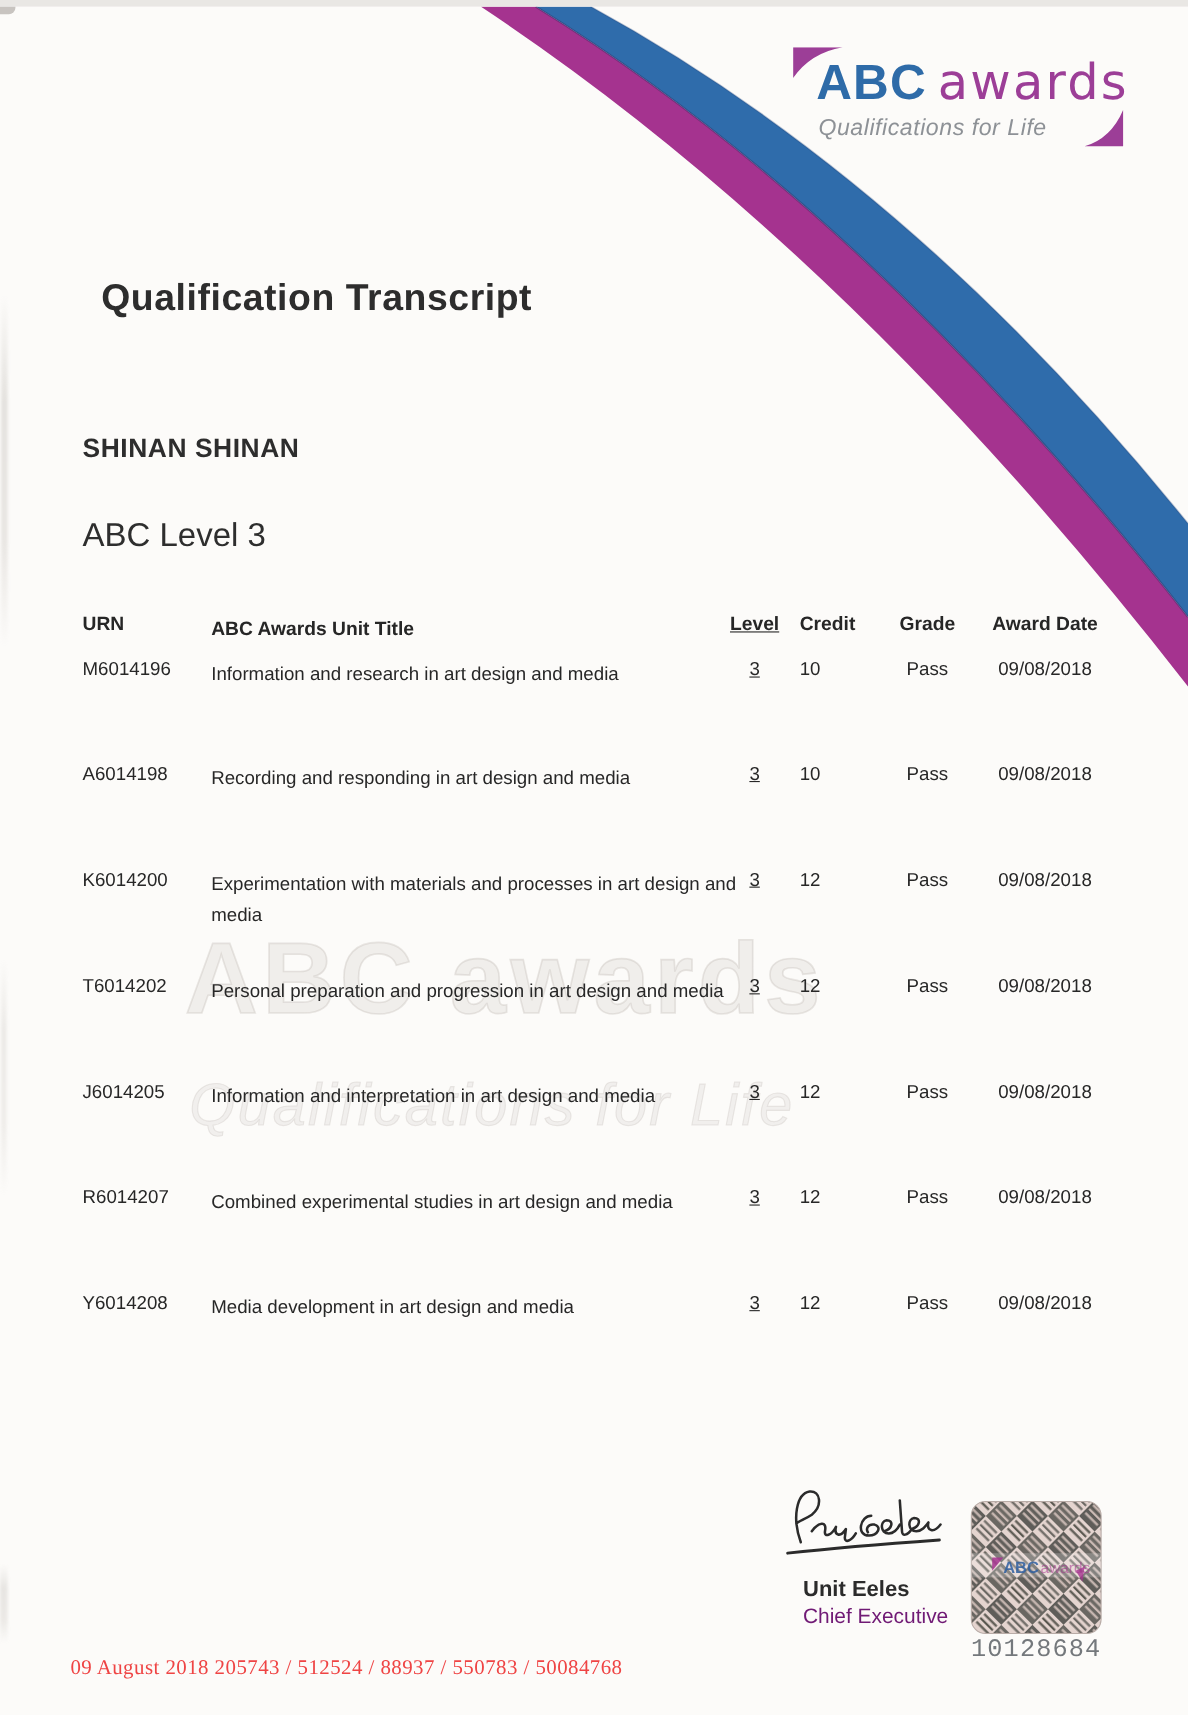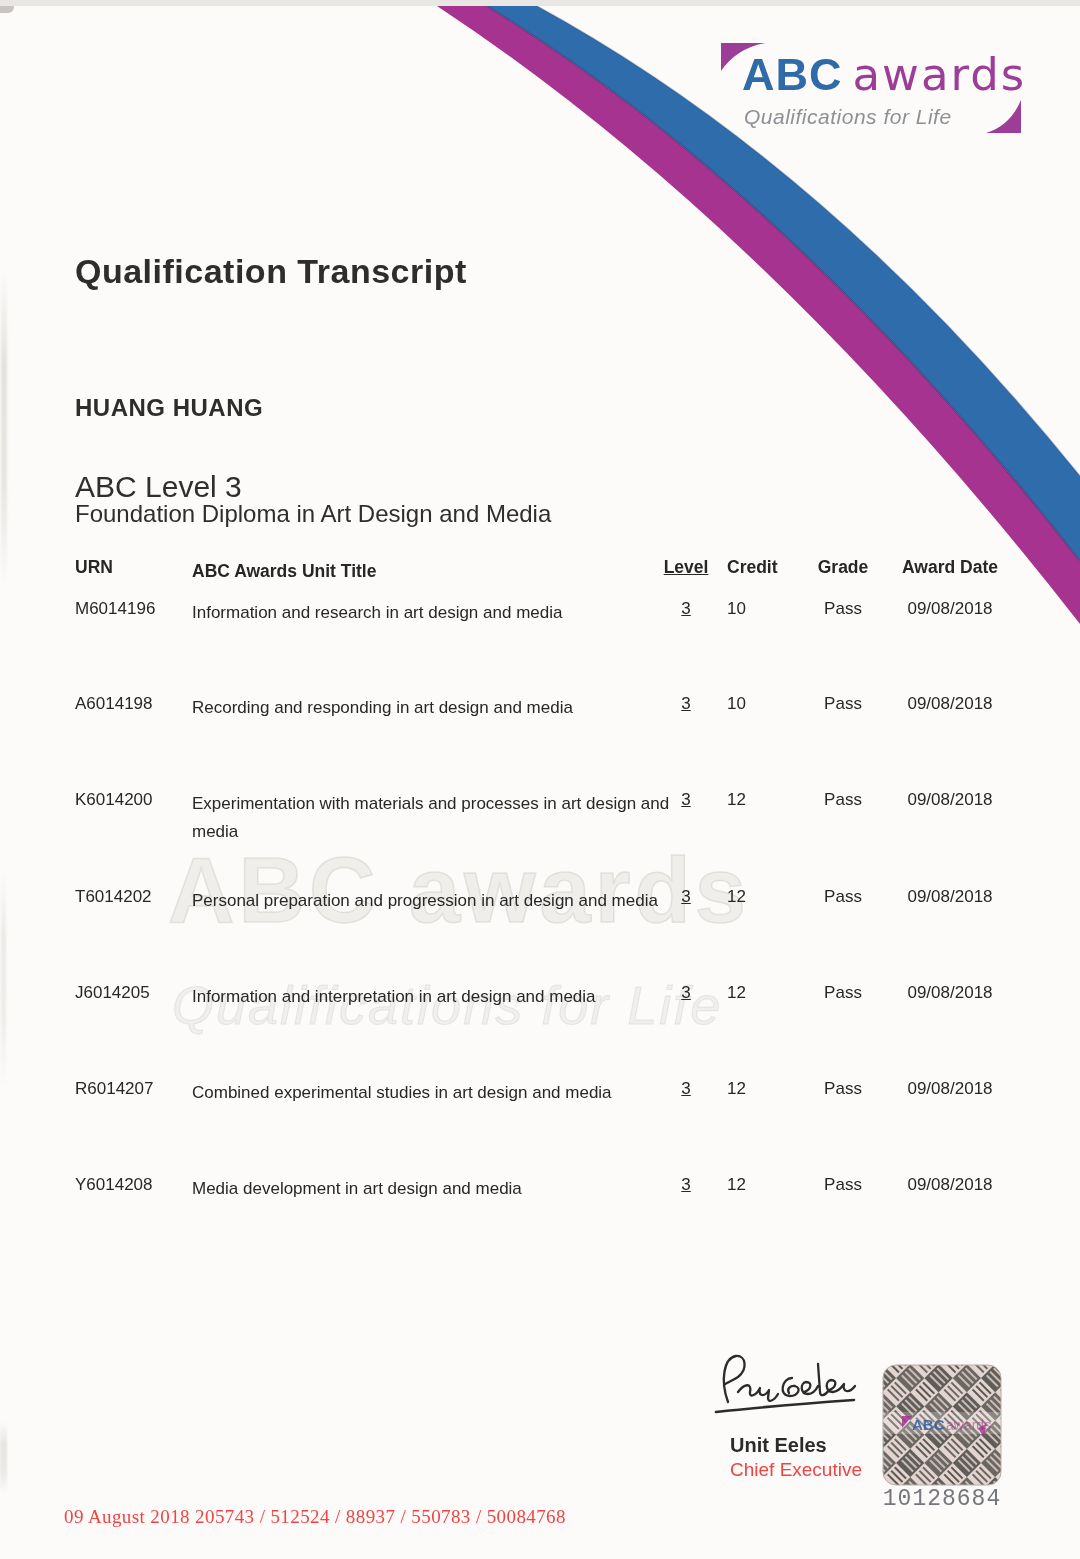--- a/index.html
+++ b/index.html
@@ -10,21 +10,21 @@
   }
   
   .ribbon-svg{position:absolute;left:0;top:0;width:1080px;height:1559px;pointer-events:none;}
   
   .logo-row{position:absolute;left:742px;top:42px;white-space:nowrap;}
   .logo-abc{font-size:45px;font-weight:bold;color:#2e6ba8;letter-spacing:1px;}
   .logo-awards{font-size:45px;font-weight:400;color:#9c3e97;letter-spacing:2px;margin-left:10px;font-family:"DejaVu Sans", sans-serif;}
   .logo-tagline{position:absolute;left:744px;top:99px;font-size:21px;font-style:italic;color:#8d9196;letter-spacing:.5px;}
   .corner-svg{position:absolute;pointer-events:none;}
   
-  .doc-title{position:absolute;left:75px;top:246px;font-size:34px;font-weight:bold;color:#2d2d2d;letter-spacing:.5px;}
+  .doc-title{position:absolute;left:92px;top:246px;font-size:34px;font-weight:bold;color:#2d2d2d;letter-spacing:.5px;}
   .student-name{position:absolute;left:75px;top:388px;font-size:24px;font-weight:bold;color:#2d2d2d;letter-spacing:.5px;}
   .qual-line1{position:absolute;left:75px;top:464px;font-size:30px;color:#2e2e2e;}
   .qual-line2{position:absolute;left:75px;top:494px;font-size:24px;color:#2e2e2e;}
   
   .thead{position:absolute;left:0;top:551px;width:100%;font-weight:bold;font-size:17.5px;color:#262626;}
   .thead span,.row span{position:absolute;top:0;white-space:normal;}
   .c-urn{left:75px;white-space:nowrap;}
   .c-title{left:192px;width:505px;line-height:28px;}
   .c-level{left:655px;width:62px;text-align:center;text-decoration:underline;}
   .c-credit{left:727px;width:64px;}
@@ -32,21 +32,21 @@
   .c-date{left:893px;width:114px;text-align:center;white-space:nowrap;}
   .row{position:absolute;left:0;width:100%;font-size:17px;color:#272727;}
   
   .wm1{position:absolute;left:168px;top:832px;font-size:92px;font-weight:bold;letter-spacing:4px;
        color:rgba(201,193,188,0.22);-webkit-text-stroke:1.5px rgba(187,178,172,0.30);white-space:nowrap;}
   .wm2{position:absolute;left:172px;top:968px;font-size:54px;font-style:italic;letter-spacing:2px;
        color:rgba(201,193,188,0.20);-webkit-text-stroke:1px rgba(187,178,172,0.26);white-space:nowrap;}
   
   .sig-svg{position:absolute;left:712px;top:1340px;}
   .sig-name{position:absolute;left:730px;top:1428px;font-size:20px;font-weight:bold;color:#2b2b2b;}
-  .sig-title{position:absolute;left:730px;top:1453px;font-size:19px;color:#ef4444;}
+  .sig-title{position:absolute;left:730px;top:1453px;font-size:19px;color:#701a75;}
   
   .holo-svg{position:absolute;left:882px;top:1358px;}
   .holo-serial{position:absolute;left:882px;top:1480px;width:120px;text-align:center;
        font-family:"Liberation Mono", monospace;font-size:23px;color:#74787c;letter-spacing:1px;}
   
   .footer-line{position:absolute;left:64px;top:1500px;font-family:"Liberation Serif", serif;
        font-size:19px;color:#ef4444;letter-spacing:.4px;}
   
   .streak{position:absolute;background:linear-gradient(180deg,transparent,#b3aea8 30%,#c2bcb6 70%,transparent);
        filter:blur(1.3px);}
@@ -72,23 +72,22 @@
   </svg>
   <div class="logo-row">
     <span class="logo-abc">ABC</span><span class="logo-awards">awards</span>
   </div>
   <svg class="corner-svg" style="left:986px;top:94px;" width="36" height="34">
     <path d="M35,0 L35,33 L0,33 Q24,26 35,0 Z" fill="#9c3e97"></path>
   </svg>
   <div class="logo-tagline">Qualifications for Life</div>
 
   <div class="doc-title">Qualification Transcript</div>
-  <div class="student-name">HUANG HUANG</div>
+  <div class="student-name">SHINAN SHINAN</div>
   <div class="qual-line1">ABC Level 3</div>
-  <div class="qual-line2">Foundation Diploma in Art Design and Media</div>
 
   <div class="wm1">ABC awards</div>
   <div class="wm2">Qualifications for Life</div>
 
   <div class="thead">
     <span class="c-urn">URN</span>
     <span class="c-title">ABC Awards Unit Title</span>
     <span class="c-level">Level</span>
     <span class="c-credit">Credit</span>
     <span class="c-grade">Grade</span>

